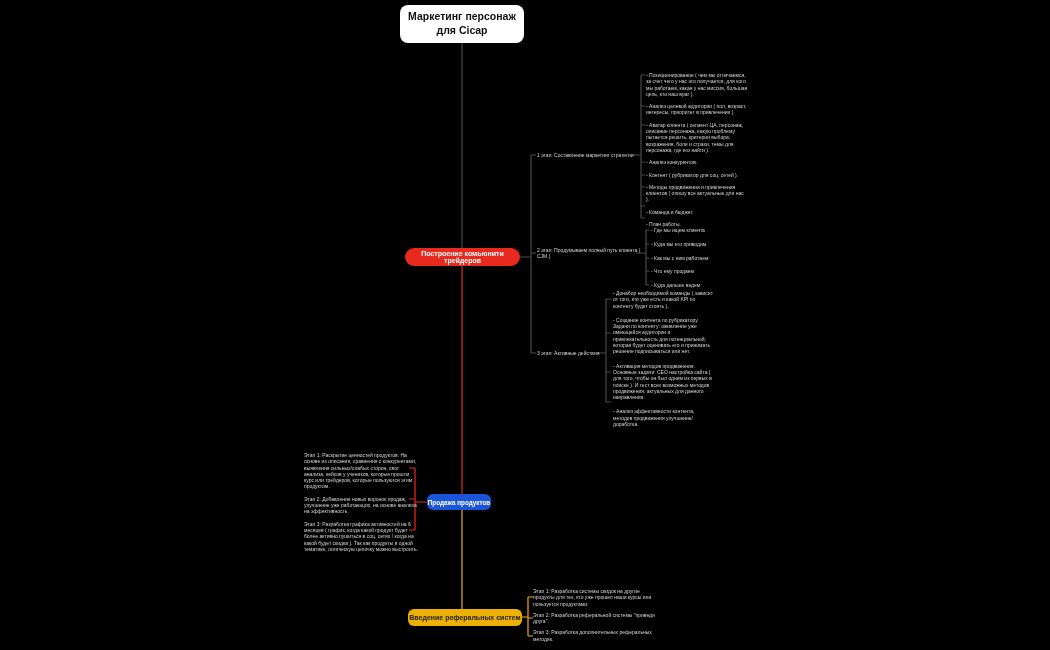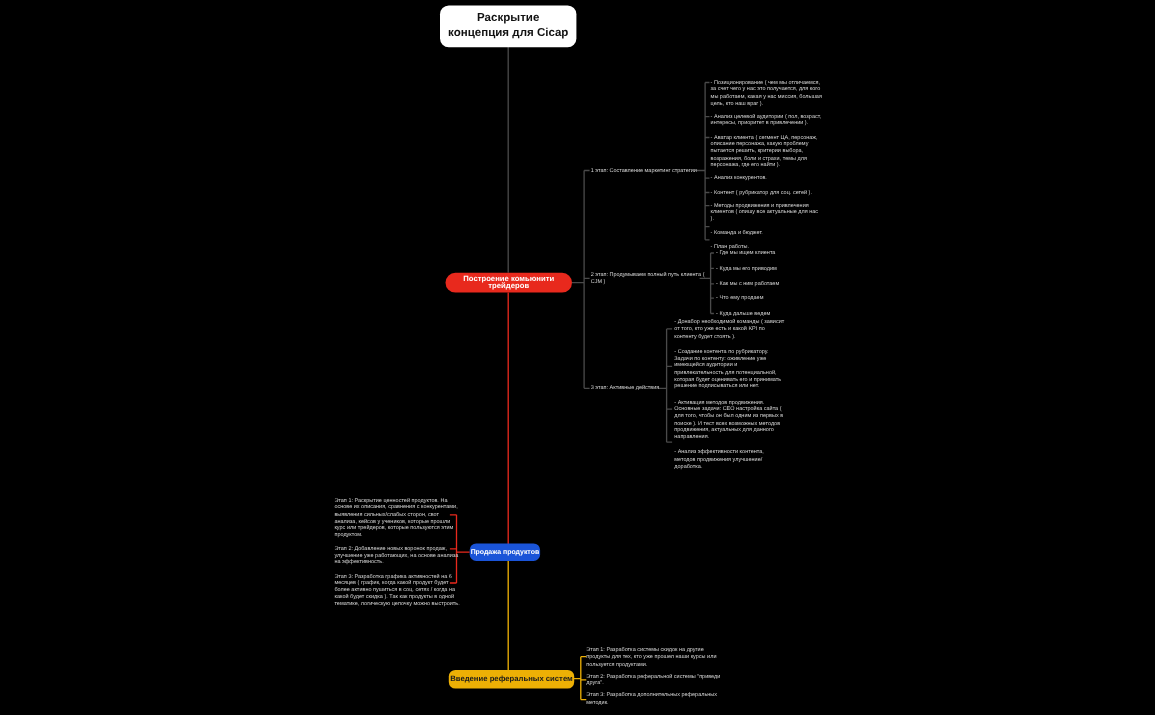--- a/index.html
+++ b/index.html
@@ -60,21 +60,21 @@
     <path stroke="#e8291d" stroke-width="1.2" d="M462 266 V500
              M427 502 H415
              M415 468 V530
              M415 468 H409 M415 499 H409 M415 530 H409"></path>
     <path stroke="#edb005" stroke-width="1.2" d="M462 500 V610
              M521 617 H528
              M528 597 V636
              M528 597 H533 M528 618 H533 M528 636 H533"></path>
   </svg>
 
-  <div class="node root-node">Раскрытие концепция для Cicap</div>
+  <div class="node root-node">Маркетинг персонаж для Cicap</div>
 
   <div class="node red-node">Построение комьюнити трейдеров</div>
 
   <div class="stage-label" style="left:537px;top:152px;width:100px">1 этап: Составление маркетинг стратегии</div>
   <div class="items" style="left:646px;top:72px;width:102px;gap:6px">
     <p>- Позиционирование ( чем мы отличаемся, за счет чего у нас это получается, для кого мы работаем, какая у нас миссия, большая цель, кто наш враг ).</p>
     <p>- Анализ целевой аудитории ( пол, возраст, интересы, приоритет в привлечении ).</p>
     <p>- Аватар клиента ( сегмент ЦА, персонаж, описание персонажа, какую проблему пытается решить, критерии выбора, возражения, боли и страхи, темы для персонажа, где его найти ).</p>
     <p>- Анализ конкурентов.</p>
     <p>- Контент ( рубрикатор для соц. сетей ).</p>

